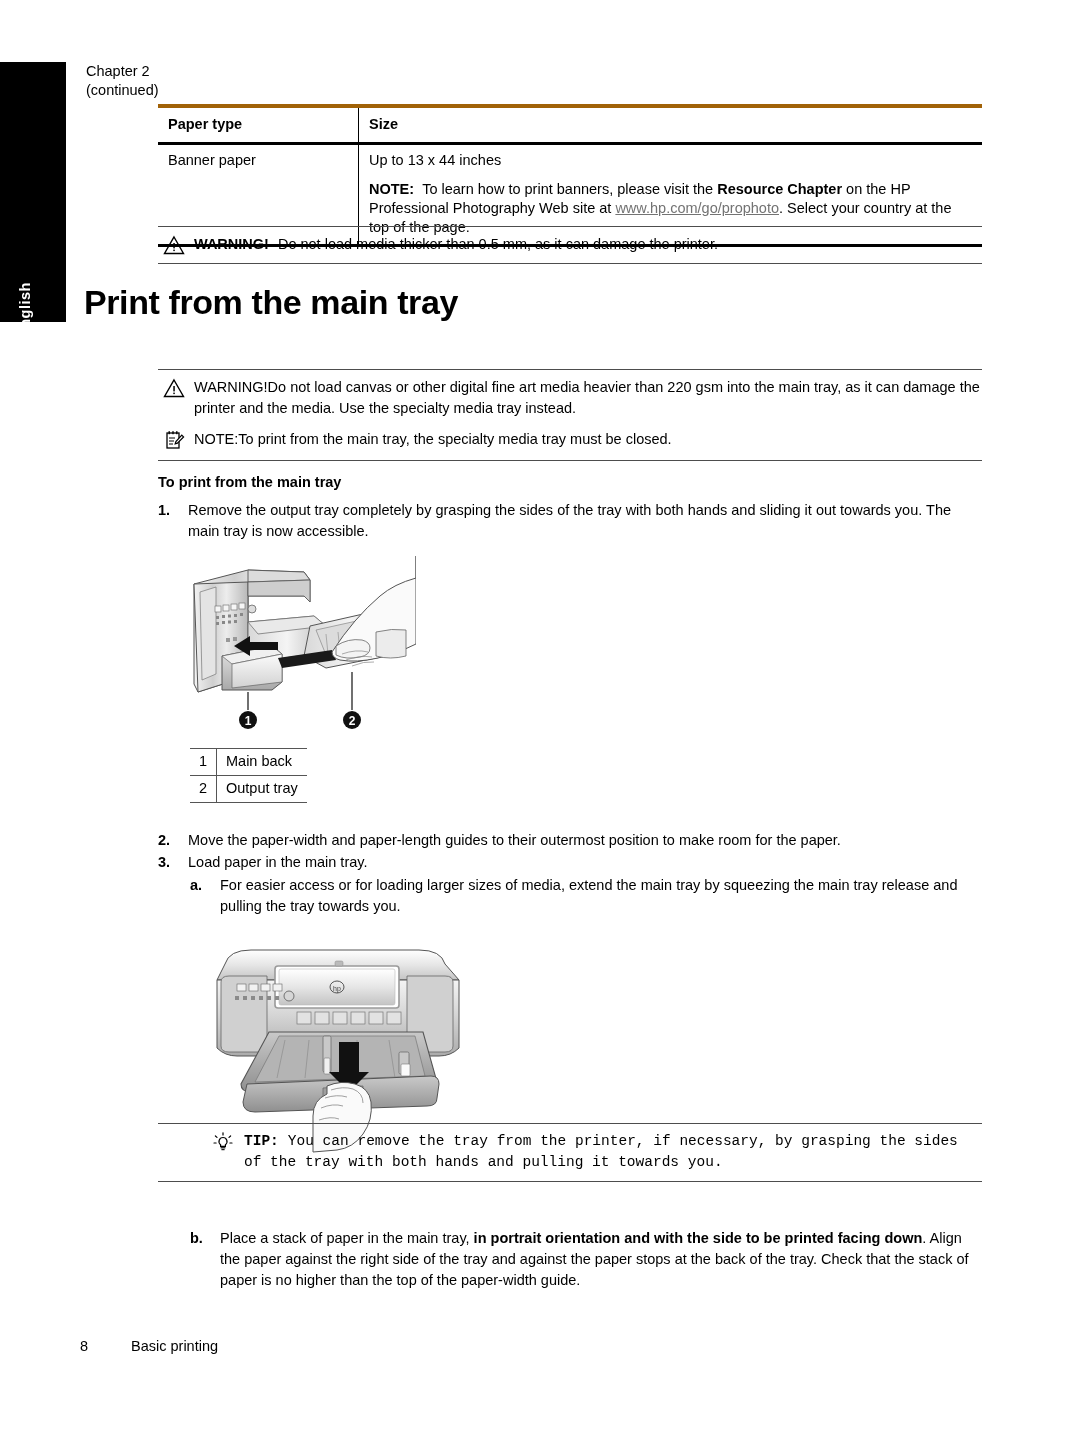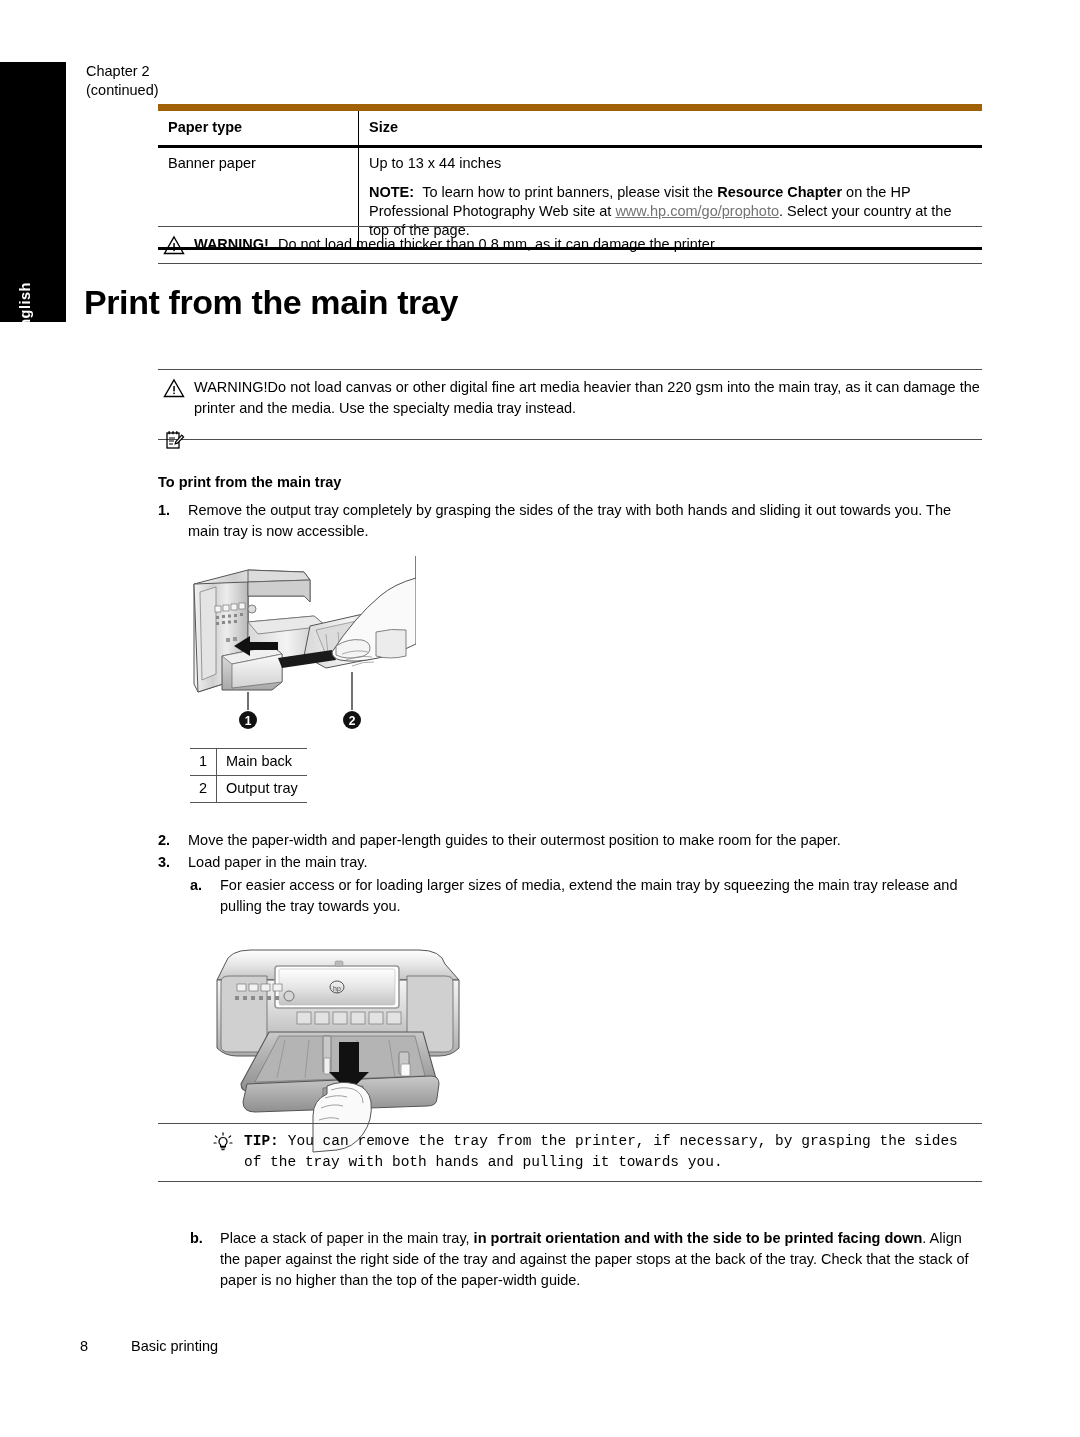--- a/index.html
+++ b/index.html
@@ -56,21 +56,21 @@
   }
   .spec-table th, .spec-table td {
     text-align: left;
     vertical-align: top;
     padding: 6px 10px 7px 10px;
     font-weight: normal;
     line-height: 19px;
   }
   .spec-table th { font-weight: bold; padding-top: 7px; padding-bottom: 8px; }
   .spec-table .col-a { width: 180px; border-right: 1.5px solid #000; }
-  .spec-table thead tr { border-top: 7px solid #a16207; border-bottom: 3px solid #000; }
+  .spec-table thead tr { border-top: 4px solid #a16207; border-bottom: 3px solid #000; }
   .spec-table tbody tr { border-bottom: 3px solid #000; }
   .tbl-note { margin-top: 10px; line-height: 19px; }
   .tbl-note b { font-weight: bold; }
   .link {
     color: #737373;
     text-decoration: underline;
   }
 
   
   .admon {
@@ -213,21 +213,21 @@
       </tr>
     </tbody>
   </table>
 
   <div class="admon" style="top:226px;">
     <svg class="admon-icon" viewBox="0 0 22 20">
       <polygon points="11,2 20.5,18.5 1.5,18.5" fill="none" stroke="#000" stroke-width="1.4"></polygon>
       <rect x="10.3" y="8" width="1.5" height="5.4" fill="#000"></rect>
       <rect x="10.3" y="14.6" width="1.5" height="1.5" fill="#000"></rect>
     </svg>
-    <div class="body"><span class="lead">WARNING!</span><span class="lead-gap"></span><span>Do not load media thicker than 0.8 mm, as it can damage the printer.</span></div>
+    <div class="body"><span class="lead">WARNING!</span><span class="lead-gap"></span><span>Do not load media thicker than 0.5 mm, as it can damage the printer.</span></div>
   </div>
 
   <h1 class="main-title">Print from the main tray</h1>
 
 
   <div class="admon-stack" style="top:369px;">
     <div class="row">
       <svg class="admon-icon" style="top:1px;" viewBox="0 0 22 20">
         <polygon points="11,2 20.5,18.5 1.5,18.5" fill="none" stroke="#000" stroke-width="1.4"></polygon>
         <rect x="10.3" y="8" width="1.5" height="5.4" fill="#000"></rect>
@@ -239,20 +239,21 @@
       <svg class="admon-icon" style="top:1px;" viewBox="0 0 22 20">
         <rect x="4" y="3" width="12" height="15" fill="none" stroke="#000" stroke-width="1.3"></rect>
         <rect x="5.5" y="1.2" width="1.4" height="3" fill="#000"></rect>
         <rect x="9.3" y="1.2" width="1.4" height="3" fill="#000"></rect>
         <rect x="13.1" y="1.2" width="1.4" height="3" fill="#000"></rect>
         <line x1="6" y1="8" x2="12" y2="8" stroke="#000" stroke-width="1"></line>
         <line x1="6" y1="11" x2="11" y2="11" stroke="#000" stroke-width="1"></line>
         <line x1="6" y1="14" x2="10" y2="14" stroke="#000" stroke-width="1"></line>
         <polygon points="18.8,5.2 20.6,7 14.4,13.2 12.2,13.8 12.9,11.6" fill="#fff" stroke="#000" stroke-width="1.2"></polygon>
       </svg>
+      <div class="body"><span class="lead">NOTE:</span><span class="lead-gap"></span><span>To print from the main tray, the specialty media tray must be closed.</span></div>
     </div>
   </div>
 
   <div class="sub-head" style="top:474px;">To print from the main tray</div>
 
   <div class="step" style="left:158px; top:500px; width:824px; padding-left:30px; box-sizing:border-box;">
     <span class="marker">1.</span>
     <span class="text">Remove the output tray completely by grasping the sides of the tray with both hands and sliding it out towards you. The main tray is now accessible.</span>
   </div>
 

